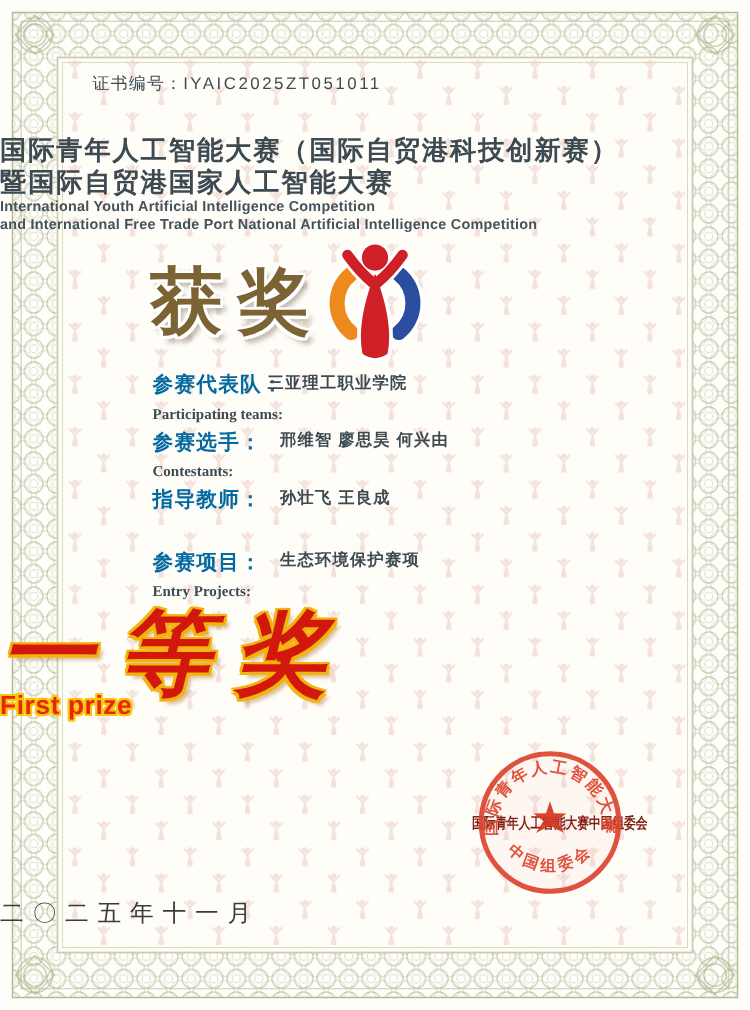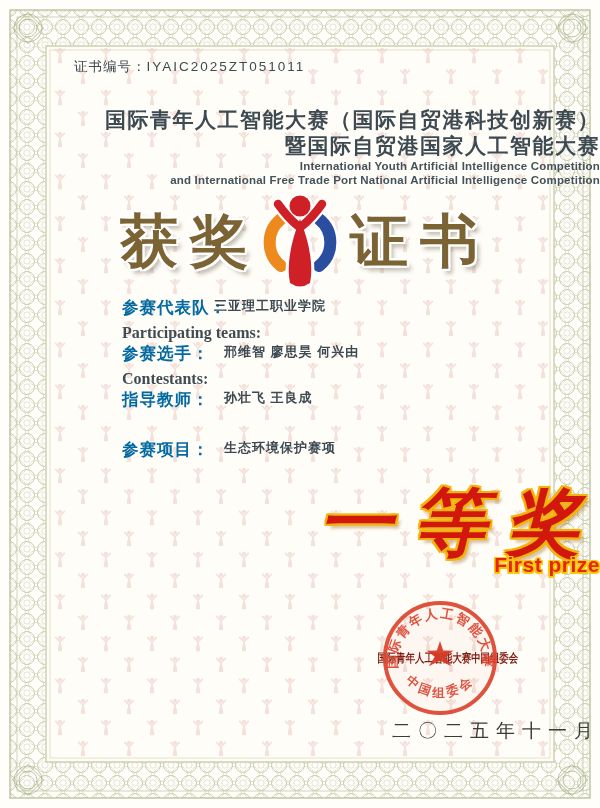--- a/index.html
+++ b/index.html
@@ -2,21 +2,21 @@
 <html><head>
 <meta charset="utf-8">
 <style>
   html,body{margin:0;padding:0;background:#ffffff;}
   .cert{
     position:relative;width:600px;height:808px;background:#fffefb;overflow:hidden;
     font-family:"Liberation Sans","DejaVu Sans",sans-serif;color:#3e4b52;
   }
   .layer{position:absolute;left:0;top:0;width:600px;height:808px;}
   .abs{position:absolute;}
-  .centered{left:0;width:600px;text-align:right;}
+  .centered{left:0;width:600px;text-align:left;}
 
   .cert-number{top:58px;left:74px;font-size:13.5px;letter-spacing:1px;color:#3e4b52;}
   .cert-number .num{letter-spacing:2px;}
 
   .title-zh{font-weight:700;font-size:21px;letter-spacing:1.5px;color:#3d4a52;}
   .t1{top:106px;}
   .t2{top:132px;}
   .title-en{font-size:11.5px;font-weight:600;color:#44525a;letter-spacing:0.2px;}
   .e1{top:160px;}
   .e2{top:174px;}
@@ -31,21 +31,21 @@
   }
   .banner-left{top:203px;left:120px;}
   .banner-right{top:203px;left:350px;}
   .logo-box{top:193px;left:255px;width:90px;height:97px;}
 
   .field-row{position:absolute;left:122px;width:420px;}
   .f0{top:297px;} .f1{top:343px;} .f2{top:389px;} .f3{top:439px;}
   .field-zh{font-size:16.5px;font-weight:700;color:#0369a1;letter-spacing:1px;}
   .field-value{position:absolute;left:102px;top:0;font-size:13px;font-weight:700;color:#3d4a52;letter-spacing:1px;white-space:nowrap;}
   .f0 .field-value{left:92px;}
-  .field-en{margin-top:5px;font-family:"Liberation Serif","DejaVu Serif",serif;font-size:16px;font-weight:600;color:#3f4c54;}
+  .field-en{margin-top:5px;font-family:"Liberation Serif","DejaVu Serif",serif;font-size:12px;font-weight:600;color:#3f4c54;}
 
   .award-zh{
     top:474px;font-family:"Liberation Serif","DejaVu Serif",serif;
     font-size:74px;font-weight:800;font-style:italic;letter-spacing:20px;color:#d2180c;
     text-shadow:
       -2px -2px 0 #f2b40c, 2px -2px 0 #f2b40c, -2px 2px 0 #f2b40c, 2px 2px 0 #f2b40c,
       0 -2px 0 #f2b40c, 0 2px 0 #f2b40c, -2px 0 0 #f2b40c, 2px 0 0 #f2b40c,
       4px 5px 3px rgba(150,90,0,.35);
   }
   .award-en{
@@ -155,39 +155,39 @@
       <path d="M43,33 Q33,25 23,11" fill="none" stroke="#ffffff" stroke-width="13" stroke-linecap="round"></path>
       <path d="M47,33 Q57,25 67,11" fill="none" stroke="#ffffff" stroke-width="13" stroke-linecap="round"></path>
       <path d="M45,26 C37,46 31,70 35,90 Q45,97 55,90 C59,70 53,46 45,26 Z" fill="none" stroke="#ffffff" stroke-width="6"></path>
 
       <circle cx="45" cy="13" r="10.5" fill="#cf2027"></circle>
       <path d="M43,33 Q33,25 23,11" fill="none" stroke="#cf2027" stroke-width="8.5" stroke-linecap="round"></path>
       <path d="M47,33 Q57,25 67,11" fill="none" stroke="#cf2027" stroke-width="8.5" stroke-linecap="round"></path>
       <path d="M45,26 C37,46 31,70 35,90 Q45,97 55,90 C59,70 53,46 45,26 Z" fill="#cf2027"></path>
     </svg>
   </div>
-  <div class="abs banner-text banner-right">证书</div>
 
   <div class="field-row f0">
     <span class="field-zh">参赛代表队：</span>
     <span class="field-value">三亚理工职业学院</span>
     <div class="field-en">Participating teams:</div>
   </div>
   <div class="field-row f1">
     <span class="field-zh">参赛选手：</span>
     <span class="field-value">邢维智 廖思昊 何兴由</span>
     <div class="field-en">Contestants:</div>
   </div>
   <div class="field-row f2">
     <span class="field-zh">指导教师：</span>
     <span class="field-value">孙壮飞 王良成</span>
   </div>
   <div class="field-row f3">
     <span class="field-zh">参赛项目：</span>
     <span class="field-value">生态环境保护赛项</span>
+    <div class="field-en">Entry Projects:</div>
   </div>
 
   <div class="abs centered award-zh">一等奖</div>
   <div class="abs centered award-en">First prize</div>
 
   <div class="abs stamp-overlay">国际青年人工智能大赛中国组委会</div>
 
   <div class="abs stamp-box">
     <svg viewBox="0 0 145 145" width="145" height="145" xmlns="http://www.w3.org/2000/svg" aria-hidden="true" opacity="0.93">
       <defs>

